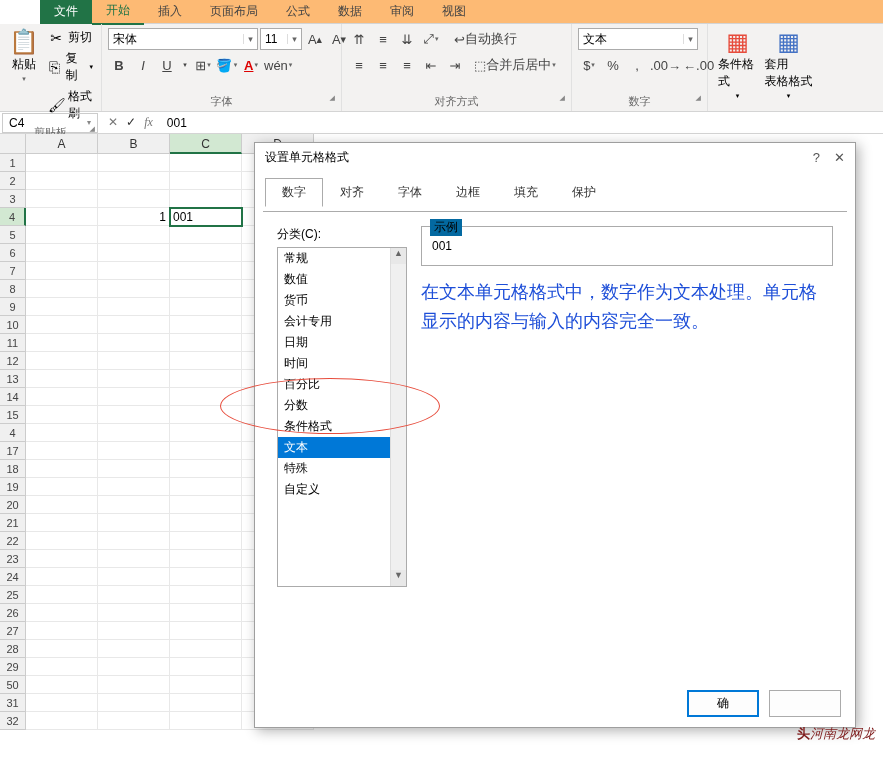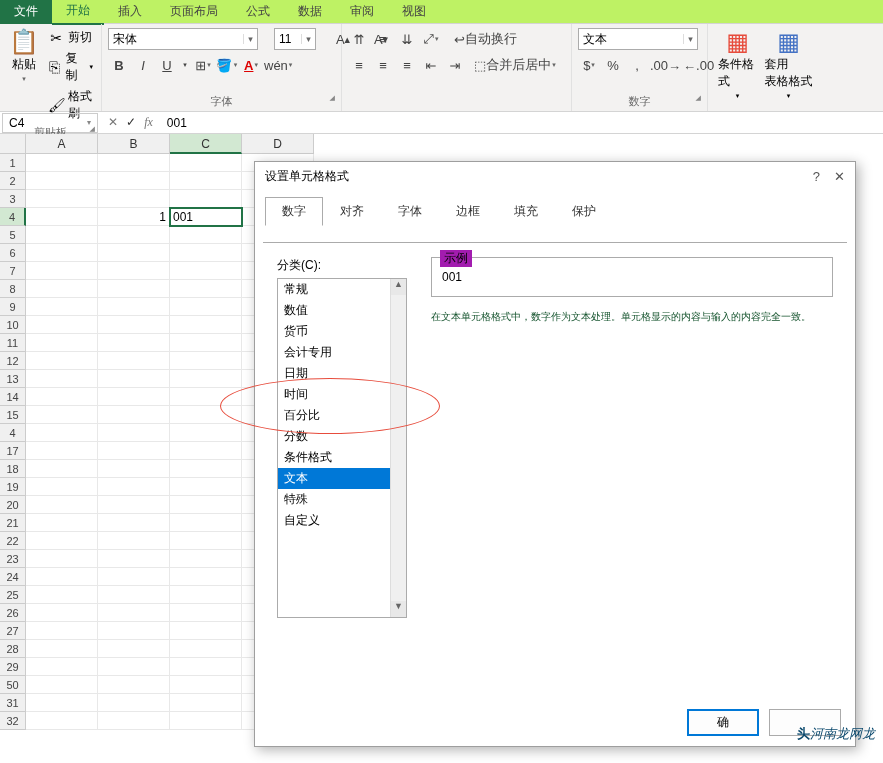--- a/index.html
+++ b/index.html
@@ -1,20 +1,20 @@
 <!DOCTYPE html>
 <html><head>
 <meta charset="utf-8">
 <style>
 * { box-sizing: border-box; margin: 0; padding: 0; font-family: "Microsoft YaHei", SimSun, sans-serif; }
 body { width: 883px; height: 763px; background: #fff; overflow: hidden; font-size: 12px; position: relative; }
 
 
 .ribbon { background: #fff; }
-.tabs { display: flex; align-items: center; height: 24px; background: #bef264; border-bottom: 1px solid #d4d4d4; }
+.tabs { display: flex; align-items: center; height: 24px; background: #fdba74; border-bottom: 1px solid #d4d4d4; margin-left: 40px; }
 .tab { padding: 4px 14px; font-size: 12px; color: #444; cursor: pointer; }
 .tab.file { background: #217346; color: #fff; }
 .tab.active { color: #217346; border-bottom: 2px solid #217346; }
 
 .ribbon-body { display: flex; height: 88px; background: #f3f2f1; border-bottom: 1px solid #d4d4d4; }
 .rgroup { display: flex; flex-direction: column; justify-content: space-between; border-right: 1px solid #e1e1e1; padding: 4px 6px 2px; }
 .rgroup-content { display: flex; align-items: flex-start; gap: 4px; flex: 1; }
 .rgroup-label { text-align: center; font-size: 11px; color: #666; padding-top: 2px; position: relative; }
 .rgroup-label::after { content: "◢"; position: absolute; right: 0; font-size: 7px; color: #888; }
 
@@ -54,47 +54,47 @@
 .colhead.sel { background:#d2e8d2; border-bottom:2px solid #217346;}
 .rows {}
 .row { display:flex; height:18px;}
 .rowhead { width:26px; background:#f0f0f0; border-right:1px solid #ccc; border-bottom:1px solid #ccc; text-align:center; line-height:18px; font-size:11px; color:#444;}
 .rowhead.sel { background:#d2e8d2; border-right:2px solid #217346;}
 .cell { width:72px; border-right:1px solid #e8e8e8; border-bottom:1px solid #e8e8e8; padding:0 3px; line-height:18px; text-align:right; font-size:12px;}
 .cell.txt { text-align:left;}
 .cell.active { outline:2px solid #217346; outline-offset:-1px; background:#fff; z-index:1; position:relative;}
 
 
-.dialog { position:absolute; left:254px; top:161px; width:602px; height:586px; background:#fff; border:1px solid #9e9e9e; box-shadow:3px 3px 12px rgba(0,0,0,0.3); z-index:10; display:flex; flex-direction:column;}
+.dialog { position:absolute; left:254px; top:142px; width:602px; height:586px; background:#fff; border:1px solid #9e9e9e; box-shadow:3px 3px 12px rgba(0,0,0,0.3); z-index:10; display:flex; flex-direction:column;}
 .dlg-title { display:flex; align-items:center; justify-content:space-between; padding:6px 10px; font-size:12px;}
 .dlg-title .controls { display:flex; gap:14px; font-size:13px; color:#555;}
 .dlg-tabs { display:flex; padding:6px 10px 0; gap:0;}
 .dlg-tab { padding:5px 16px; border:1px solid transparent; font-size:12px; color:#333; cursor:pointer;}
 .dlg-tab.active { border:1px solid #ababab; border-bottom:1px solid #fff; background:#fff;}
-.dlg-body { flex:1; padding:14px; display:flex; gap:24px; border-top:1px solid #ababab; margin:16px 8px;}
+.dlg-body { flex:1; padding:14px; display:flex; gap:14px; border-top:1px solid #ababab; margin:4px 8px;}
 .cat-col { width:130px;}
 .cat-label { font-size:12px; margin-bottom:4px;}
 .cat-list { border:1px solid #ababab; height:340px; position:relative; overflow:hidden;}
 .cat-item { padding:2px 6px; font-size:12px; cursor:pointer;}
 .cat-item.sel { background:#0078d7; color:#fff;}
 .cat-scroll { position:absolute; right:0; top:0; bottom:0; width:16px; background:#f0f0f0; border-left:1px solid #ddd;}
 .cat-scroll .arr { height:16px; text-align:center; font-size:9px; color:#666; background:#e8e8e8;}
 .detail { flex:1;}
 .sample-box { border:1px solid #ababab; padding:8px; position:relative; margin-bottom:12px;}
-.sample-label { position:absolute; top:-8px; left:8px; background:#a21caf; padding:0 4px; font-size:12px;}
+.sample-label { position:absolute; top:-8px; left:8px; background:#0369a1; padding:0 4px; font-size:12px;}
 .sample-val { font-size:12px; padding:4px 2px;}
-.desc { font-size:10px; line-height:1.6; color:#14532d;}
+.desc { font-size:18px; line-height:1.6; color:#1d4ed8;}
 .dlg-footer { display:flex; justify-content:flex-end; gap:10px; padding:10px 14px;}
 .dlg-btn { min-width:72px; padding:4px 10px; border:1px solid #ababab; background:#fdfdfd; font-size:12px; text-align:center;}
 .dlg-btn.primary { border:1px solid #0078d7; box-shadow:0 0 0 1px #0078d7 inset;}
 
 
 .ellipse { position:absolute; left:220px; top:378px; width:220px; height:56px; border:1.5px solid #e74c3c; border-radius:50%; z-index:20; pointer-events:none;}
 
-.watermark { position:absolute; right:8px; bottom:20px; font-size:13px; color:#0c4a6e; z-index:30; font-style:italic;}
+.watermark { position:absolute; right:8px; bottom:20px; font-size:13px; color:#7f1d1d; z-index:30; font-style:italic;}
 .watermark b { font-style:normal;}
 </style>
 </head>
 <body>
 
 <div class="ribbon">
  <div class="tabs">
   <div class="tab file">文件</div>
   <div class="tab active">开始</div>
   <div class="tab">插入</div>
@@ -127,21 +127,21 @@
               <span class="glyph">🖌</span>
               <span>格式刷</span>
             </div>
     </div>
    </div>
    <div class="rgroup-label">剪贴板</div>
   </div>
 
   <div class="rgroup" style="width:240px">
    <div class="rgroup-content" style="flex-direction:column;gap:4px">
-    <div style="display:flex;gap:16px">
+    <div style="display:flex;gap:2px">
      <div class="font-box">
               <span class="combo-val">宋体</span>
               <span class="combo-arrow">▾</span>
             </div>
      <div class="size-box">
               <span class="combo-val">11</span>
               <span class="combo-arrow">▾</span>
             </div>
      <span class="icon-btn">A<sup>▴</sup></span>
      <span class="icon-btn">A<sup>▾</sup></span>
@@ -186,20 +186,21 @@
      <span class="icon-btn">⇤</span>
      <span class="icon-btn">⇥</span>
      <span style="width:4px"></span>
      <span class="icon-btn">
               <span>⬚</span>
               <span>合并后居中</span>
               <span class="dd">▾</span>
             </span>
     </div>
    </div>
+   <div class="rgroup-label">对齐方式</div>
   </div>
 
   <div class="rgroup" style="width:136px">
    <div class="rgroup-content" style="flex-direction:column;gap:4px">
     <div class="num-combo">
             <span class="combo-val">文本</span>
             <span class="combo-arrow">▾</span>
           </div>
     <div class="icon-row">
      <span class="icon-btn">$<span class="dd">▾</span></span>

